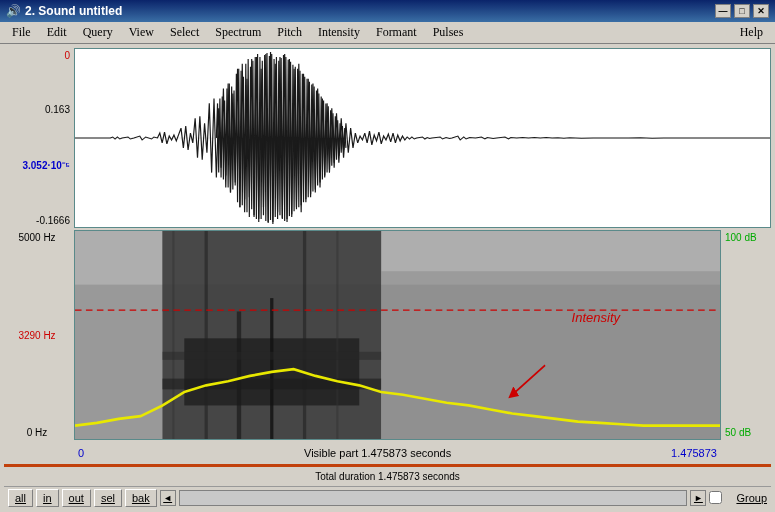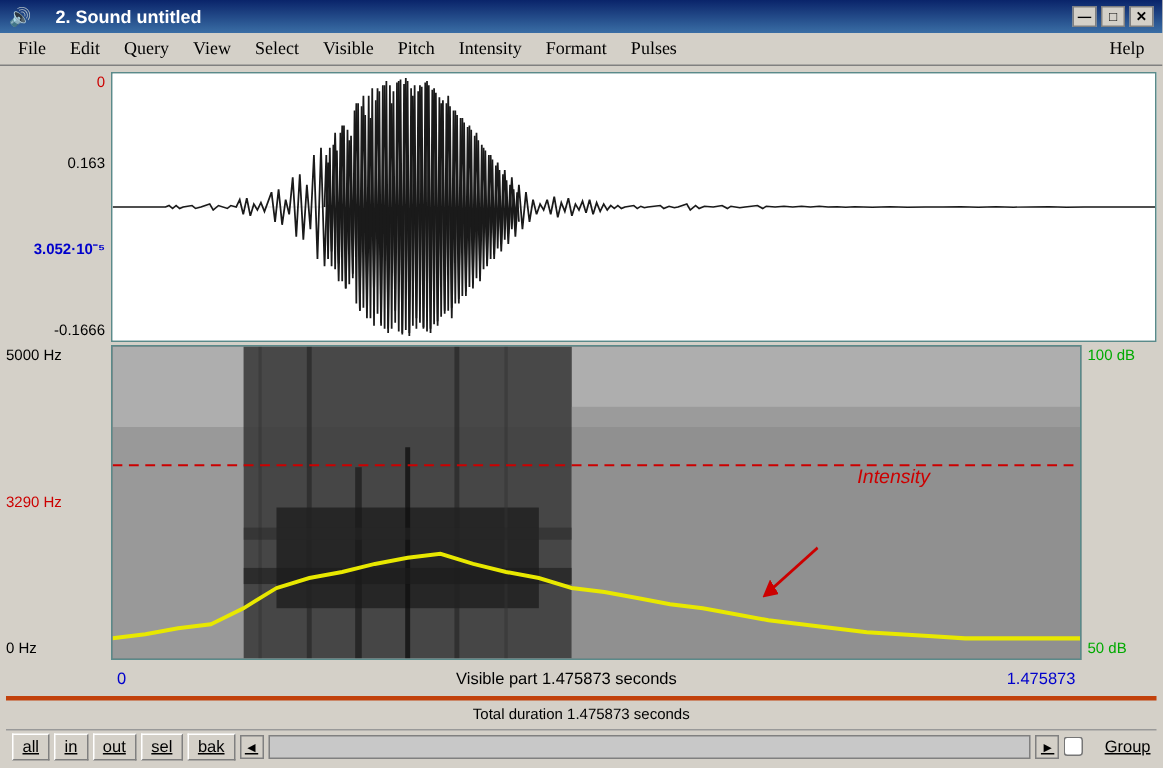--- a/index.html
+++ b/index.html
@@ -97,21 +97,21 @@
       display: flex;
       flex-direction: row;
       flex: 1;
       margin-bottom: 2px;
     }
     #spectrogram-y-axis {
       width: 70px;
       display: flex;
       flex-direction: column;
       justify-content: space-between;
-      align-items: flex-start;
+      align-items: center;
       padding-right: 4px;
       padding-top: 2px;
       padding-bottom: 2px;
       font-size: 10px;
     }
     .y-label-hz { color: #000; }
     .y-label-hz-red { color: #cc0000; }
     #spectrogram-canvas {
       flex: 1;
       background: #888;
@@ -220,35 +220,35 @@
       color: #cc0000;
       font-size: 12px;
       font-style: italic;
     }
   </style>
 </head>
 <body>
 
 <div id="title-bar">
   <span>🔊</span>
-  <span style="margin-left:16px;">2. Sound untitled</span>
+  <span style="margin-left:4px;">2. Sound untitled</span>
   <div id="title-bar-controls">
     <div class="title-btn">—</div>
     <div class="title-btn">□</div>
     <div class="title-btn">✕</div>
   </div>
 </div>
 
 <div id="menu-bar">
   <span class="menu-item">File</span>
   <span class="menu-item">Edit</span>
   <span class="menu-item">Query</span>
   <span class="menu-item">View</span>
   <span class="menu-item">Select</span>
-  <span class="menu-item">Visible</span>
+  <span class="menu-item">Spectrum</span>
   <span class="menu-item">Pitch</span>
   <span class="menu-item">Intensity</span>
   <span class="menu-item">Formant</span>
   <span class="menu-item">Pulses</span>
   <span class="menu-item" style="margin-left:auto;">Help</span>
 </div>
 
 <div id="main-content">
 
   <div id="waveform-panel">

